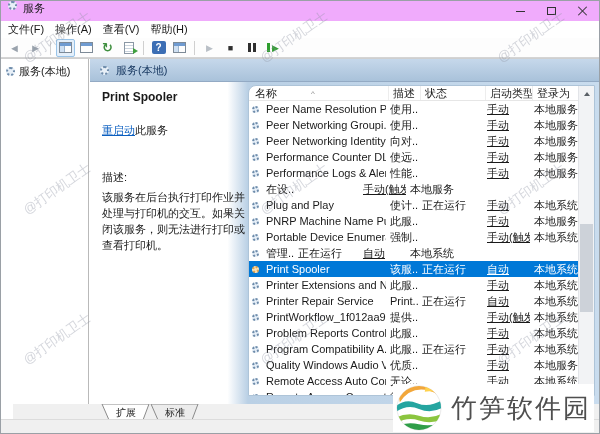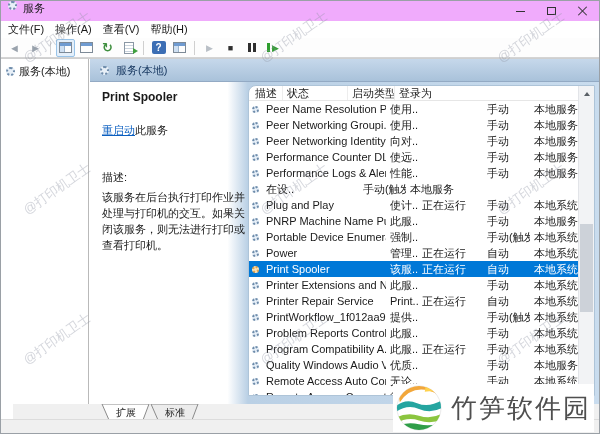--- a/index.html
+++ b/index.html
@@ -65,21 +65,21 @@
   
   .list-panel { position:absolute; top:3px; left:158px; right:4px; bottom:8px; background:#fff; border:1px solid #aec4d8; border-top-left-radius:8px; overflow:hidden; }
   .list-header { display:flex; height:15px; align-items:center; font-size:11px; padding-left:2px; border-bottom:1px solid #e6e6e6; }
   .hcell { padding-left:4px; border-right:1px solid #ededed; height:100%; display:flex; align-items:center; white-space:nowrap; overflow:hidden; }
   .h-name { width:138px; } .h-desc { width:32px; } .h-status { width:65px; } .h-start { width:47px; } .h-logon { flex:1; border-right:none; }
   .caret { margin-left:34px; font-size:8px; color:#8a8a8a; }
   .rows { position:absolute; top:15px; left:0; right:16px; bottom:0; overflow:hidden; }
   .svc-row { display:flex; height:16px; align-items:center; font-size:11px; padding-left:2px; white-space:nowrap; cursor:default; }
   .svc-row .gear { width:7px; height:7px; border-width:2px; margin:0 3px 0 1px; flex:0 0 auto; }
   .cell { padding-left:4px; overflow:hidden; }
-  .c-name { width:124px; } .c-desc { width:32px; } .c-status { width:65px; } .c-start { width:47px; } .c-logon { flex:1; }
+  .c-name { width:124px; } .c-desc { width:32px; } .c-status { width:65px; } .c-start { width:47px;text-decoration:underline; } .c-logon { flex:1; }
   .svc-row.selected { background:#0078d7; color:#fff; }
   .svc-row.selected .gear { border-color:#e0a54e; background:#fbe3bb; }
 
   .scrollbar { position:absolute; top:0; right:0; bottom:0; width:16px; background:#f2f3f5; border-left:1px solid #e2e4e8; }
   .sb-up,.sb-down { position:absolute; left:0; right:0; height:15px; display:flex; align-items:center; justify-content:center; }
   .sb-up { top:0; } .sb-down { bottom:0; }
   .tri-up { width:0; height:0; border-left:3px solid transparent; border-right:3px solid transparent; border-bottom:4px solid #5a6066; }
   .tri-down { width:0; height:0; border-left:3px solid transparent; border-right:3px solid transparent; border-top:4px solid #a9adb2; }
   .sb-thumb { position:absolute; left:1px; right:1px; top:138px; height:88px; background:#cdd2d9; }
 
@@ -177,20 +177,24 @@
           <div class="svc-title">Print Spooler</div>
           <div class="links">
             <div><span class="lnk">重启动</span><span>此服务</span></div>
           </div>
           <div class="desc-label">描述:</div>
           <div class="desc">该服务在后台执行打印作业并处理与打印机的交互。如果关闭该服务，则无法进行打印或查看打印机。</div>
         </div>
 
         <div class="list-panel">
           <div class="list-header">
+            <span class="hcell h-name">
+                <span>名称</span>
+                <span class="caret">^</span>
+              </span>
             <span class="hcell h-desc">描述</span>
             <span class="hcell h-status">状态</span>
             <span class="hcell h-start">启动类型</span>
             <span class="hcell h-logon">登录为</span>
           </div>
           <div class="rows">
               <div class="svc-row">
                 <span class="gear"></span>
                 <span class="cell c-name">Peer Name Resolution Pr...</span>
                 <span class="cell c-desc">使用...</span>
@@ -256,21 +260,20 @@
               <div class="svc-row">
                 <span class="gear"></span>
                 <span class="cell c-name">Portable Device Enumera...</span>
                 <span class="cell c-desc">强制...</span>
                 <span class="cell c-status"></span>
                 <span class="cell c-start">手动(触发...</span>
                 <span class="cell c-logon">本地系统</span>
               </div>
               <div class="svc-row">
                 <span class="gear"></span>
-                <span class="cell c-name">Power</span>
                 <span class="cell c-desc">管理...</span>
                 <span class="cell c-status">正在运行</span>
                 <span class="cell c-start">自动</span>
                 <span class="cell c-logon">本地系统</span>
               </div>
               <div class="svc-row selected">
                 <span class="gear"></span>
                 <span class="cell c-name">Print Spooler</span>
                 <span class="cell c-desc">该服...</span>
                 <span class="cell c-status">正在运行</span>

